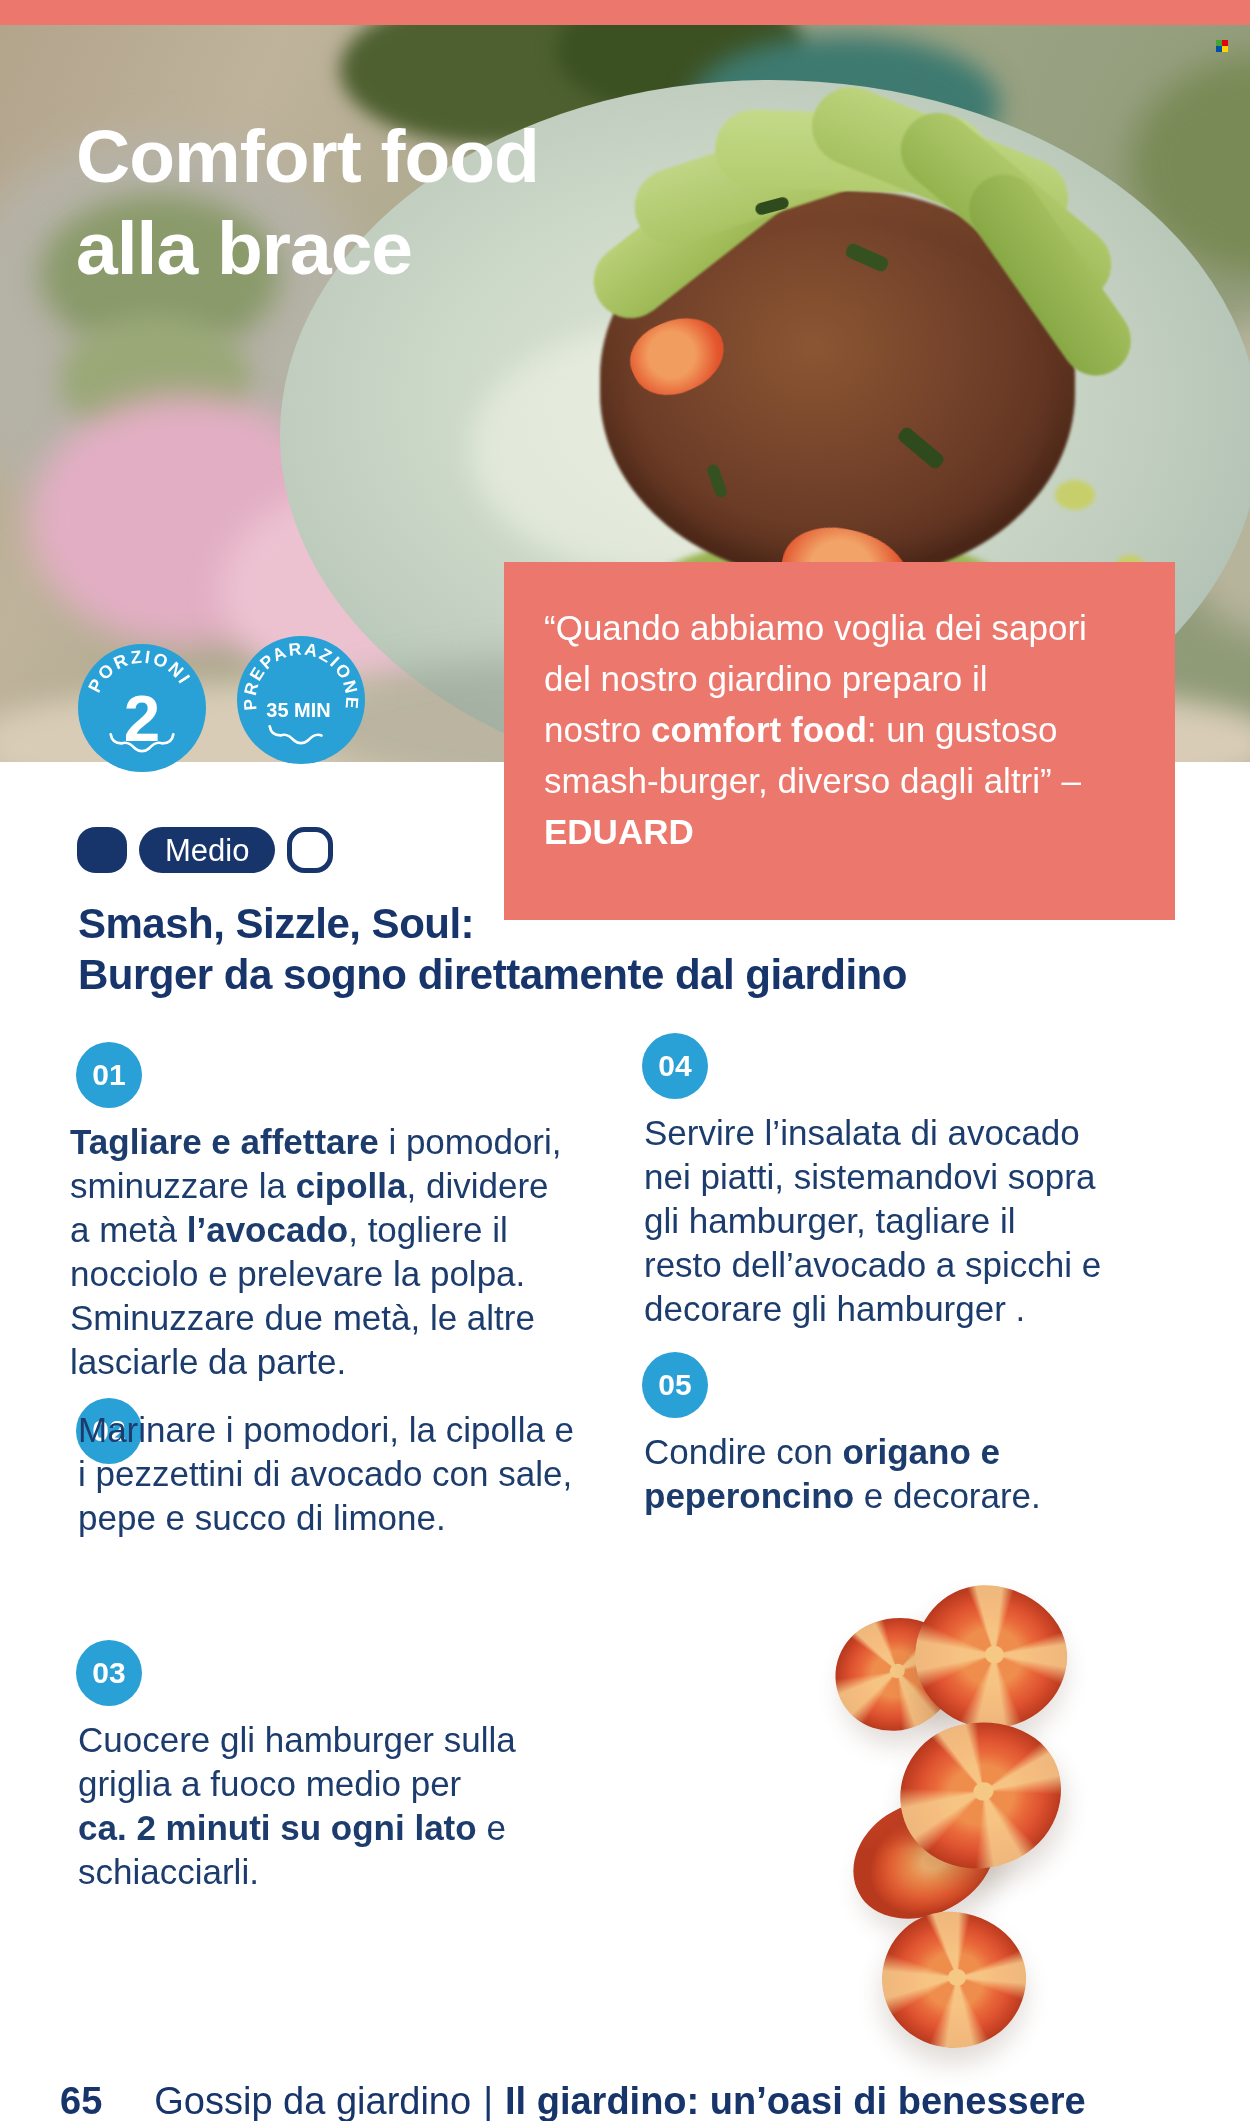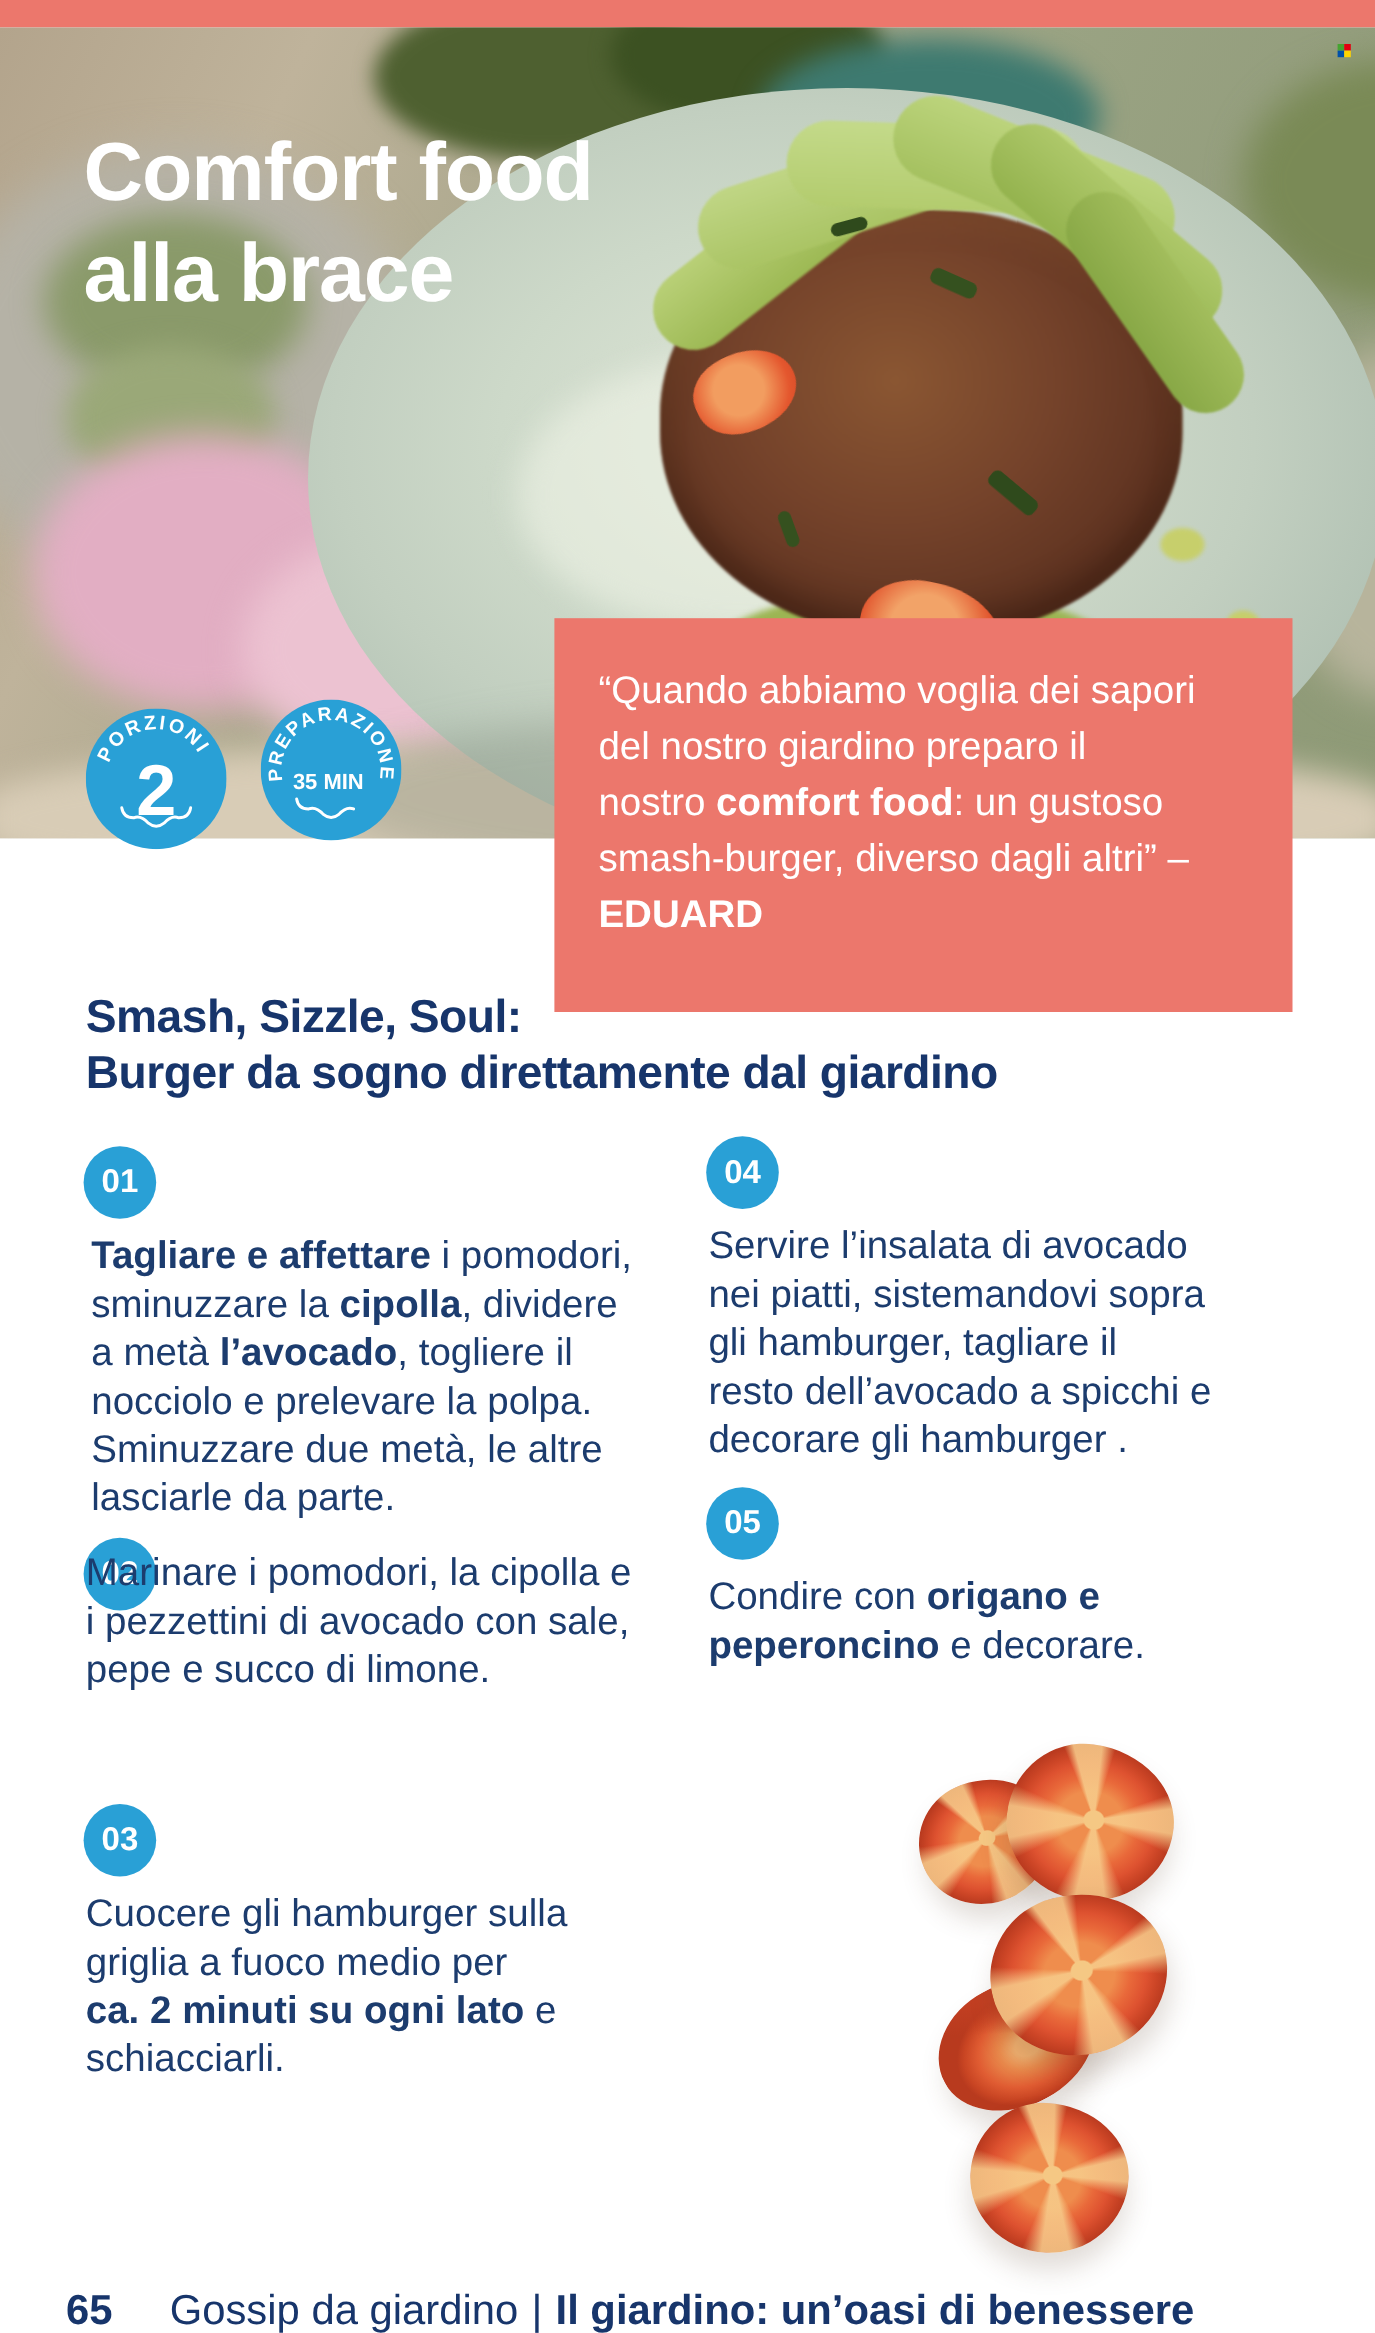--- a/index.html
+++ b/index.html
@@ -199,28 +199,35 @@
   </div>
 
   <div class="quote-box">
     <div class="quote-text preline"><span>“Quando abbiamo voglia dei sapori
 del nostro giardino preparo il
 nostro </span><b>comfort food</b><span>: un gustoso
 smash-burger, diverso dagli altri” –
 </span><b>EDUARD</b></div>
   </div>
 
+  <div class="diff-row">
+    <div class="diff-square"></div>
+    <div class="diff-pill">
+      <span>Medio</span>
+    </div>
+    <div class="diff-ring"></div>
+  </div>
 
   <div class="section-heading preline">Smash, Sizzle, Soul:
 Burger da sogno direttamente dal giardino</div>
 
   <div class="step-circle" style="left:76px;top:1042px;">
     <span>01</span>
   </div>
-  <div class="step-text preline" style="left:83px;top:1120px;"><b>Tagliare e affettare</b><span> i pomodori,
+  <div class="step-text preline" style="left:70px;top:1120px;"><b>Tagliare e affettare</b><span> i pomodori,
 sminuzzare la </span><b>cipolla</b><span>, dividere
 a metà </span><b>l’avocado</b><span>, togliere il
 nocciolo e prelevare la polpa.
 Sminuzzare due metà, le altre
 lasciarle da parte.</span></div>
 
   <div class="step-circle" style="left:76px;top:1398px;">
     <span>02</span>
   </div>
   <div class="step-text preline" style="left:78px;top:1408px;"><span>Marinare i pomodori, la cipolla e

